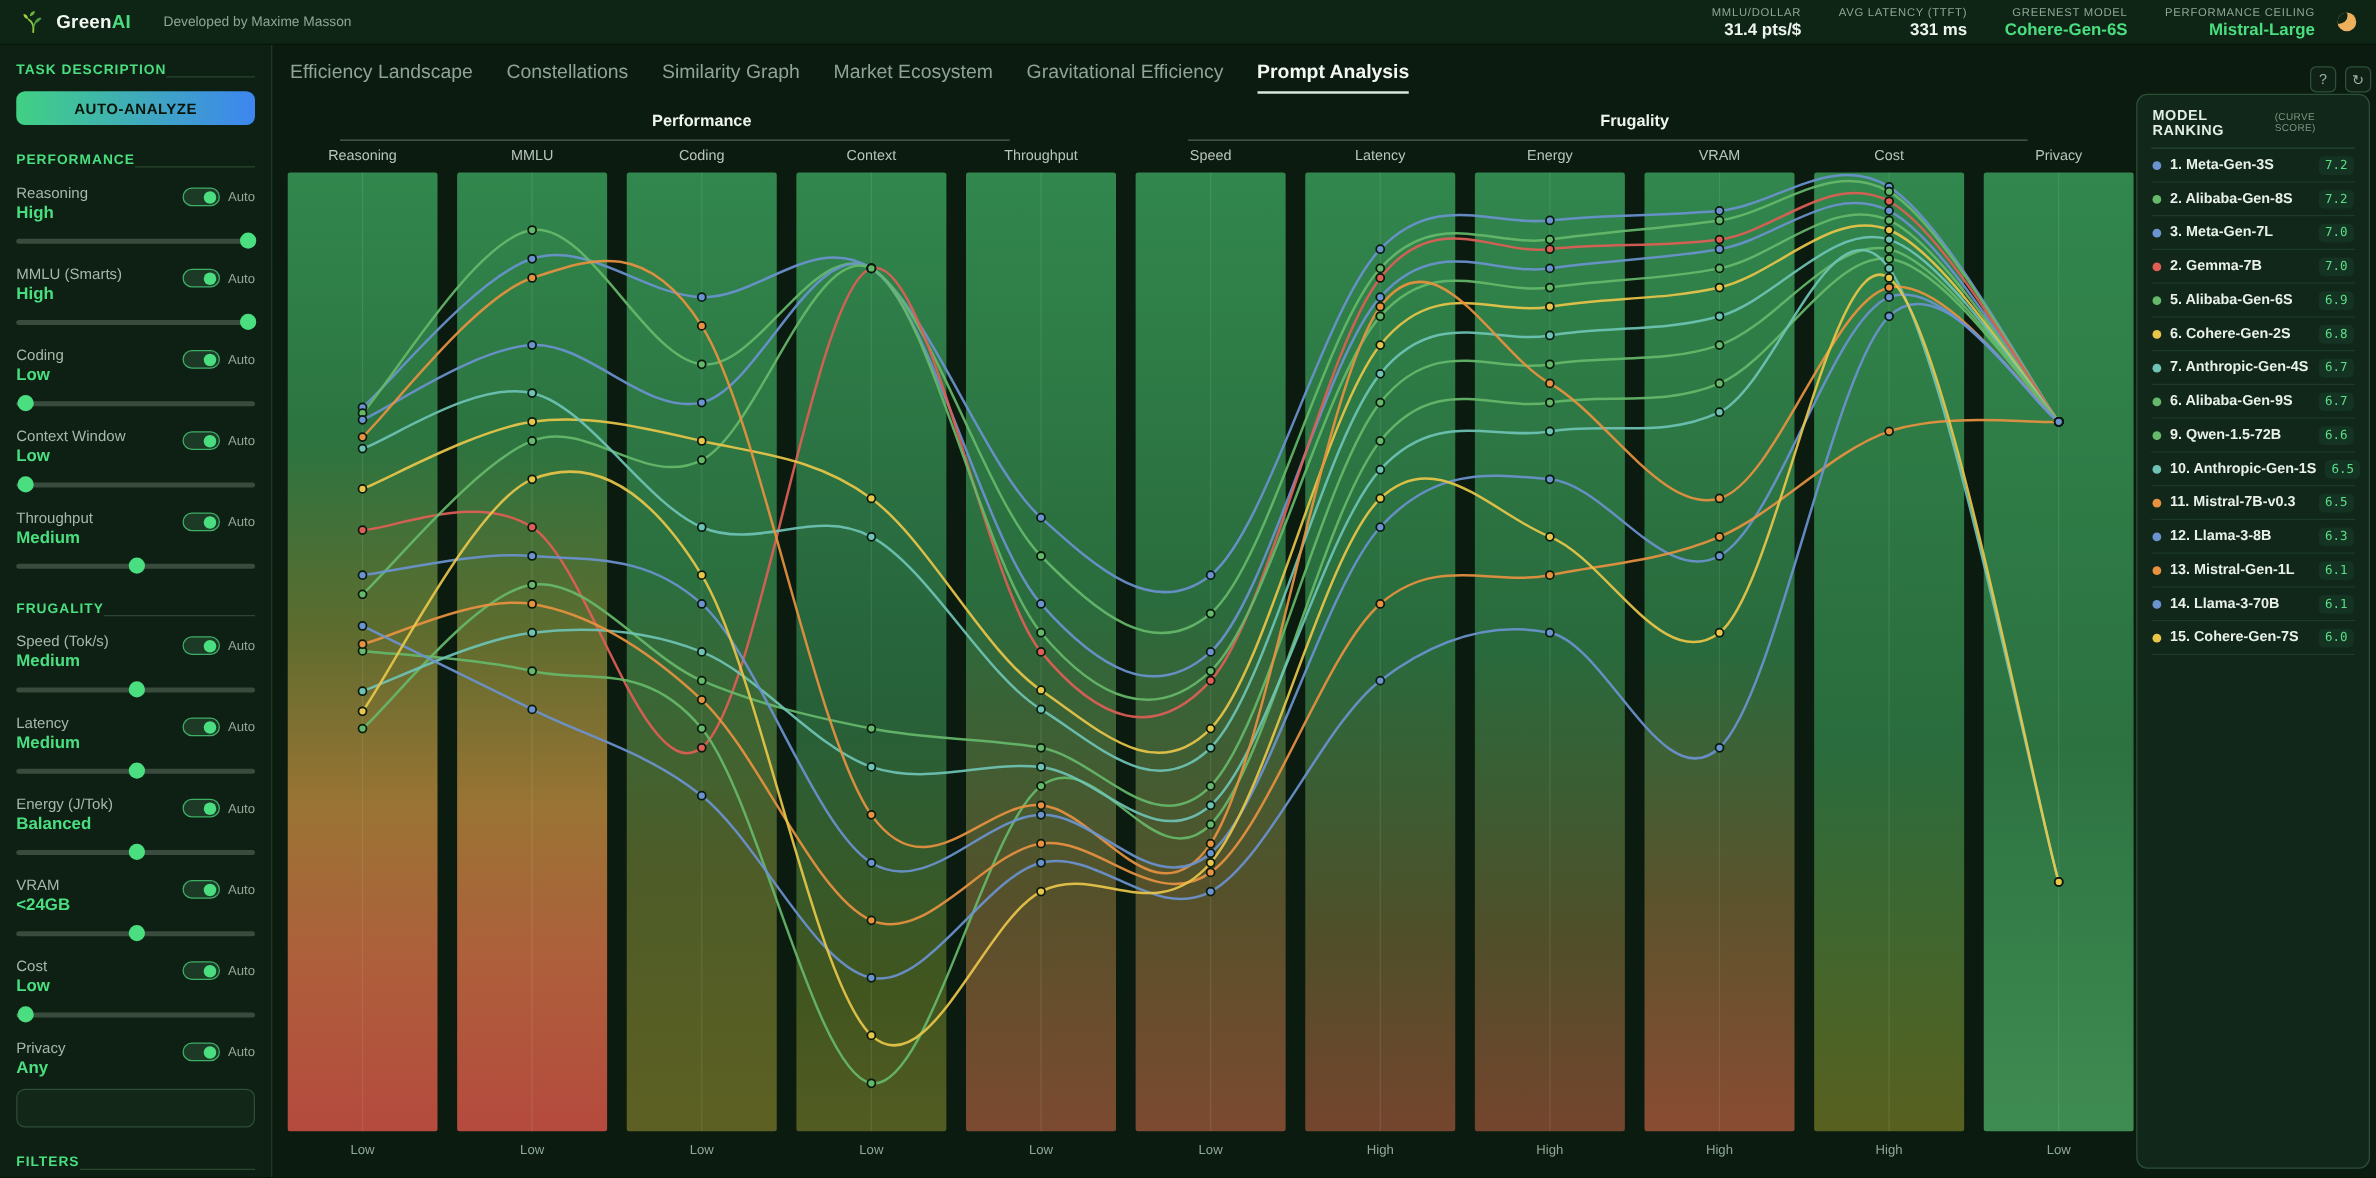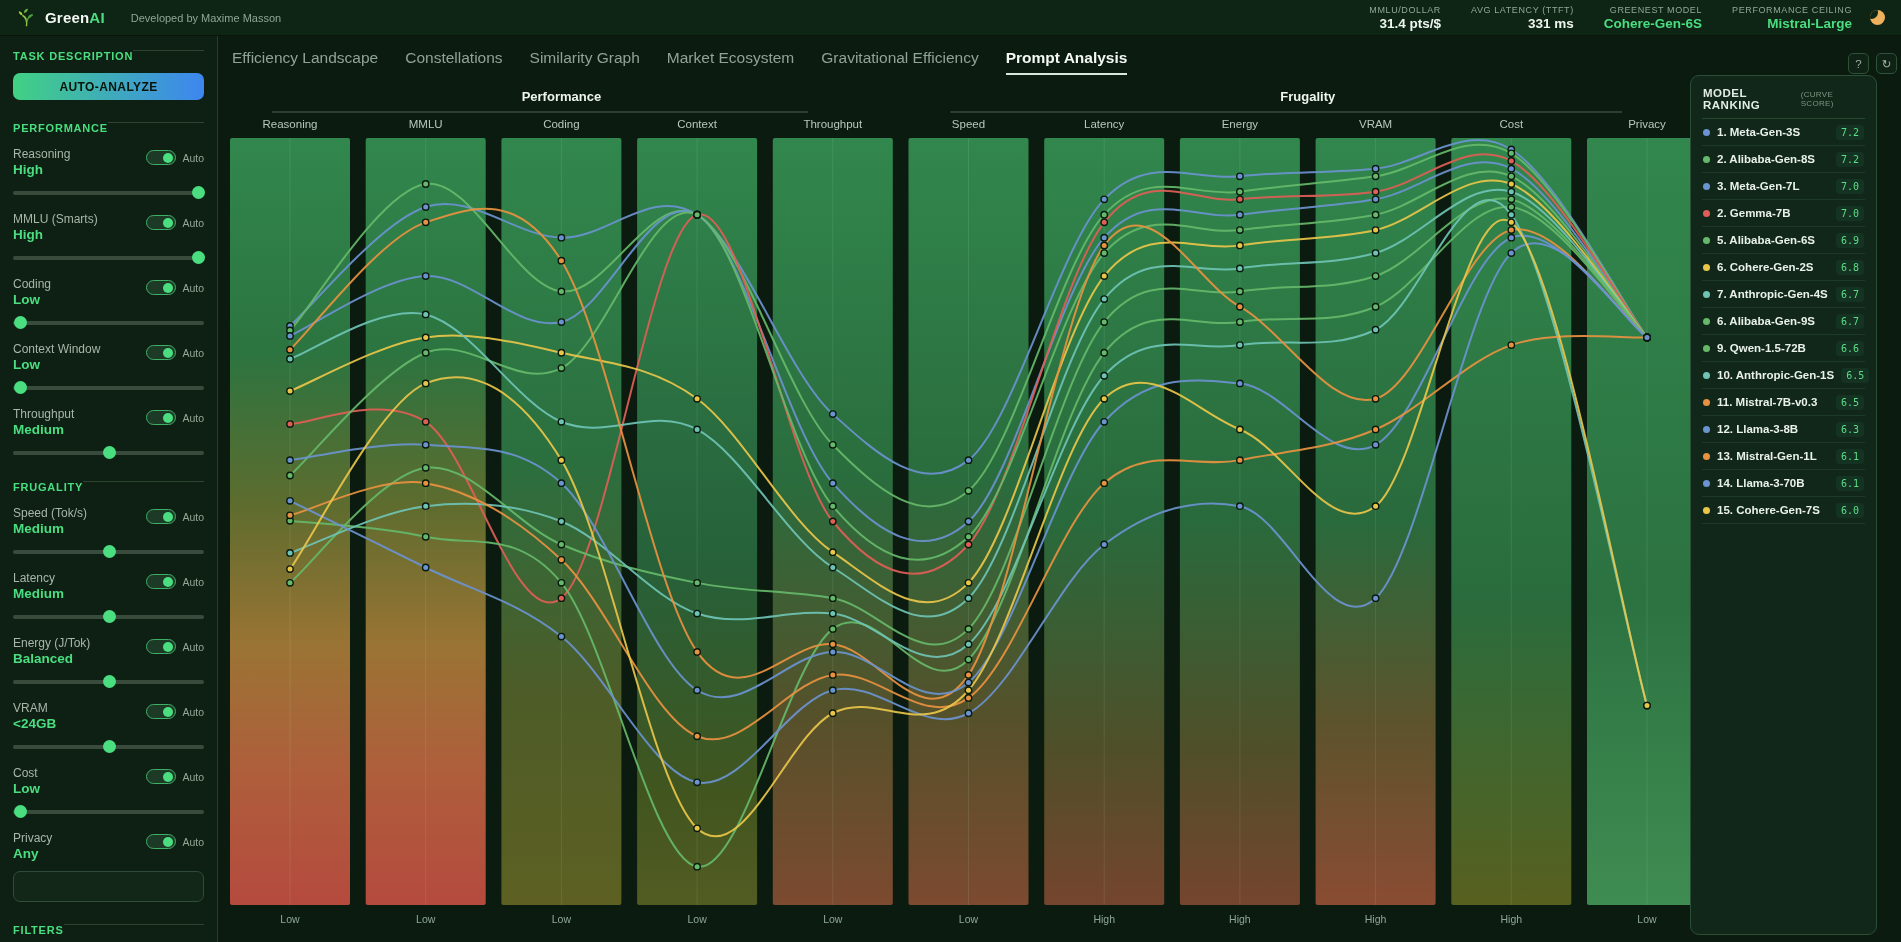--- a/index.html
+++ b/index.html
@@ -17,21 +17,21 @@
   .stat{text-align:right;}
   .stat-label{font-size:9px;letter-spacing:.6px;color:#8fa898;}
   .stat-value{font-size:13.5px;font-weight:700;color:#eef5ef;margin-top:1px;}
   .stat-value.accent{color:#4ade80;}
   .moon{position:relative;width:15px;height:15px;border-radius:50%;background:#edb15e;overflow:hidden;margin-left:18px;}
   .moon::after{content:"";position:absolute;left:-5px;top:-4px;width:13px;height:13px;border-radius:50%;background:#0e2415;}
 
   
   .sidebar{position:absolute;left:0;top:36px;bottom:0;width:218px;box-sizing:border-box;
            background:#0d2013;border-right:1px solid #22402b;padding:14px 13px;}
-  .section-title{display:flex;align-items:flex-start;gap:0;color:#4ade80;font-size:11px;font-weight:700;letter-spacing:.8px;}
+  .section-title{display:flex;align-items:flex-end;gap:0;color:#4ade80;font-size:11px;font-weight:700;letter-spacing:.8px;}
   .section-title .rule{flex:1;height:1px;background:#2b4531;}
   .task-input{width:100%;box-sizing:border-box;height:52px;margin-top:10px;background:#132718;
               border:1px solid #2e4d38;border-radius:7px;color:#cfe0d2;font-size:12px;padding:7px 9px;
               font-family:"Liberation Sans",sans-serif;}
   .task-input::placeholder{color:#73877a;}
   .btn-analyze{display:block;width:100%;height:27px;margin-top:11px;border:none;border-radius:7px;
                background:linear-gradient(90deg,#41d183,#3d86f0);color:#081409;font-weight:700;
                font-size:12px;letter-spacing:.4px;font-family:"Liberation Sans",sans-serif;cursor:pointer;}
   .sec-gap{margin-top:22px;}
   .ctrl{margin-top:13px;}
@@ -60,21 +60,21 @@
   .mini-btn{width:21px;height:21px;box-sizing:border-box;border:1px solid #2e5238;border-radius:5px;
             color:#9fb3a3;font-size:11.5px;display:flex;align-items:center;justify-content:center;
             background:rgba(18,38,24,.65);cursor:pointer;}
   .chart{position:absolute;left:12px;top:39px;}
   .chart text{font-family:"Liberation Sans",sans-serif;}
   .axis-label{fill:#b9c6bb;font-size:11.5px;}
   .group-label{fill:#eef4ee;font-size:13px;font-weight:700;}
   .end-label{fill:#8fa897;font-size:10.5px;}
 
   
-  .panel{position:absolute;right:24px;top:39px;bottom:7px;width:187px;box-sizing:border-box;
+  .panel{position:absolute;right:5px;top:39px;bottom:7px;width:187px;box-sizing:border-box;
          background:#10271a;border:1px solid #2a4f36;border-radius:9px;padding:9px 11px 10px;
          display:flex;flex-direction:column;overflow:hidden;}
   .panel-head{display:flex;justify-content:space-between;align-items:baseline;padding:2px 1px 7px;
               border-bottom:1px solid #24472f;}
   .panel-title{font-size:11.5px;font-weight:700;letter-spacing:.5px;color:#e2eee5;}
   .panel-sub{font-size:8px;color:#7d957f;letter-spacing:.3px;}
   .rank-row{display:flex;align-items:center;gap:7px;padding:5.5px 1px;border-bottom:1px solid #1c3a27;cursor:pointer;}
   .rank-dot{width:7px;height:7px;border-radius:50%;flex:0 0 auto;}
   .rank-name{flex:1;color:#e9f1ea;font-size:11.5px;font-weight:600;white-space:nowrap;}
   .rank-score{font-family:"DejaVu Sans Mono",monospace;font-size:10px;color:#5ade85;background:#153323;

